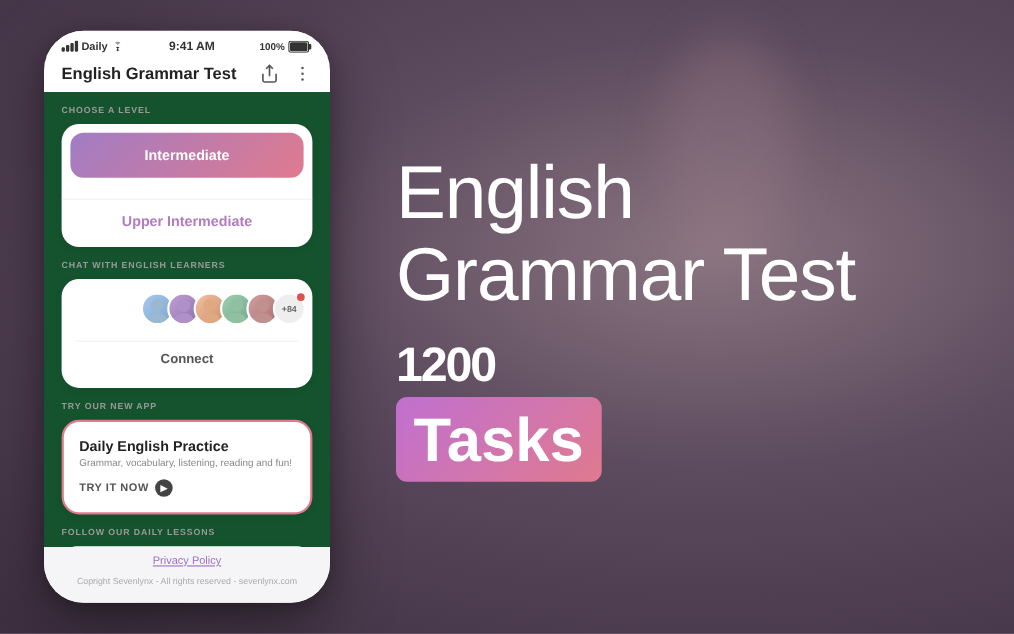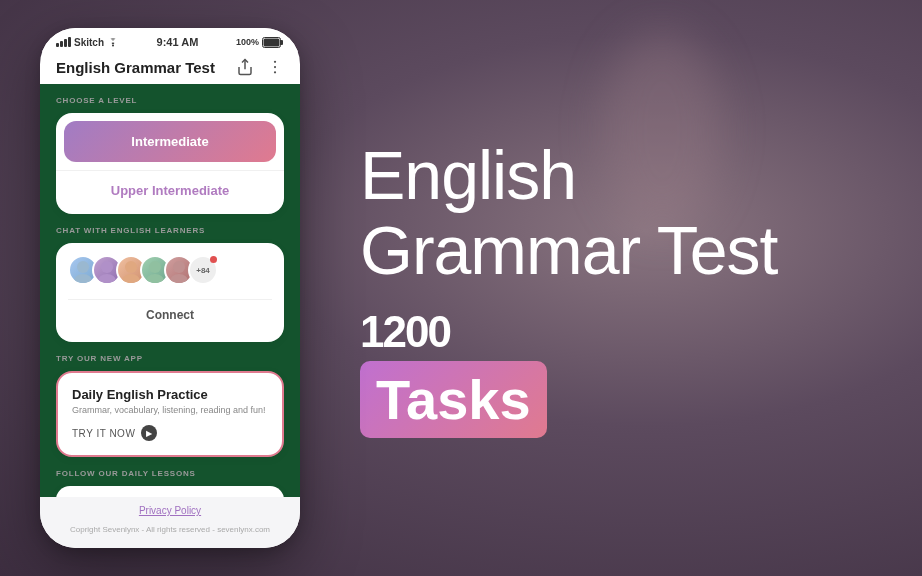--- a/index.html
+++ b/index.html
@@ -145,35 +145,37 @@
       border-radius: 12px;
       margin: 8px;
       width: calc(100% - 16px);
     }
 
     .level-btn-upper {
       background: transparent;
       color: #b07bc0;
       border-top: 1px solid #f0f0f0;
       padding: 12px 16px 16px;
+      margin-top: 11px;
     }
 
     
     .chat-card {
       background: #fff;
       border-radius: 16px;
       padding: 12px;
       box-shadow: 0 2px 8px rgba(0,0,0,0.06);
     }
 
     .avatars-row {
       display: flex;
       align-items: center;
       gap: -4px;
       margin-bottom: 10px;
+      justify-content: flex-end;
     }
 
     .avatar {
       width: 30px;
       height: 30px;
       border-radius: 50%;
       border: 2px solid #fff;
       margin-right: -6px;
       overflow: hidden;
       background: #ddd;
@@ -252,21 +254,21 @@
     }
 
     .try-btn {
       background: transparent;
       border: none;
       cursor: pointer;
       display: flex;
       align-items: center;
       gap: 6px;
       font-size: 10px;
-      font-weight: 400;
+      font-weight: 700;
       color: #555;
       text-transform: uppercase;
       letter-spacing: 0.5px;
     }
 
     .try-btn-arrow {
       width: 16px;
       height: 16px;
       background: #444;
       border-radius: 50%;
@@ -368,21 +370,21 @@
   <div class="phone-mockup">
 
     <div class="status-bar">
       <div class="status-left">
         <div class="signal-bars">
           <div class="signal-bar" style="height:4px"></div>
           <div class="signal-bar" style="height:6px"></div>
           <div class="signal-bar" style="height:8px"></div>
           <div class="signal-bar" style="height:10px"></div>
         </div>
-        <span>Skitch</span>
+        <span>Daily</span>
         <svg width="12" height="10" viewBox="0 0 12 10">
           <path d="M6 7.5l1.5-1.5A2 2 0 0 0 6 5.5a2 2 0 0 0-1.5.5L6 7.5z" fill="#333"></path>
           <path d="M6 4l2.5-2.5A4 4 0 0 0 6 1a4 4 0 0 0-2.5.5L6 4z" fill="#333" opacity="0.5"></path>
           <circle cx="6" cy="8.5" r="1" fill="#333"></circle>
         </svg>
       </div>
       <div class="status-center">9:41 AM</div>
       <div class="status-right">
         <span>100%</span>
         <svg width="22" height="11" viewBox="0 0 22 11">

